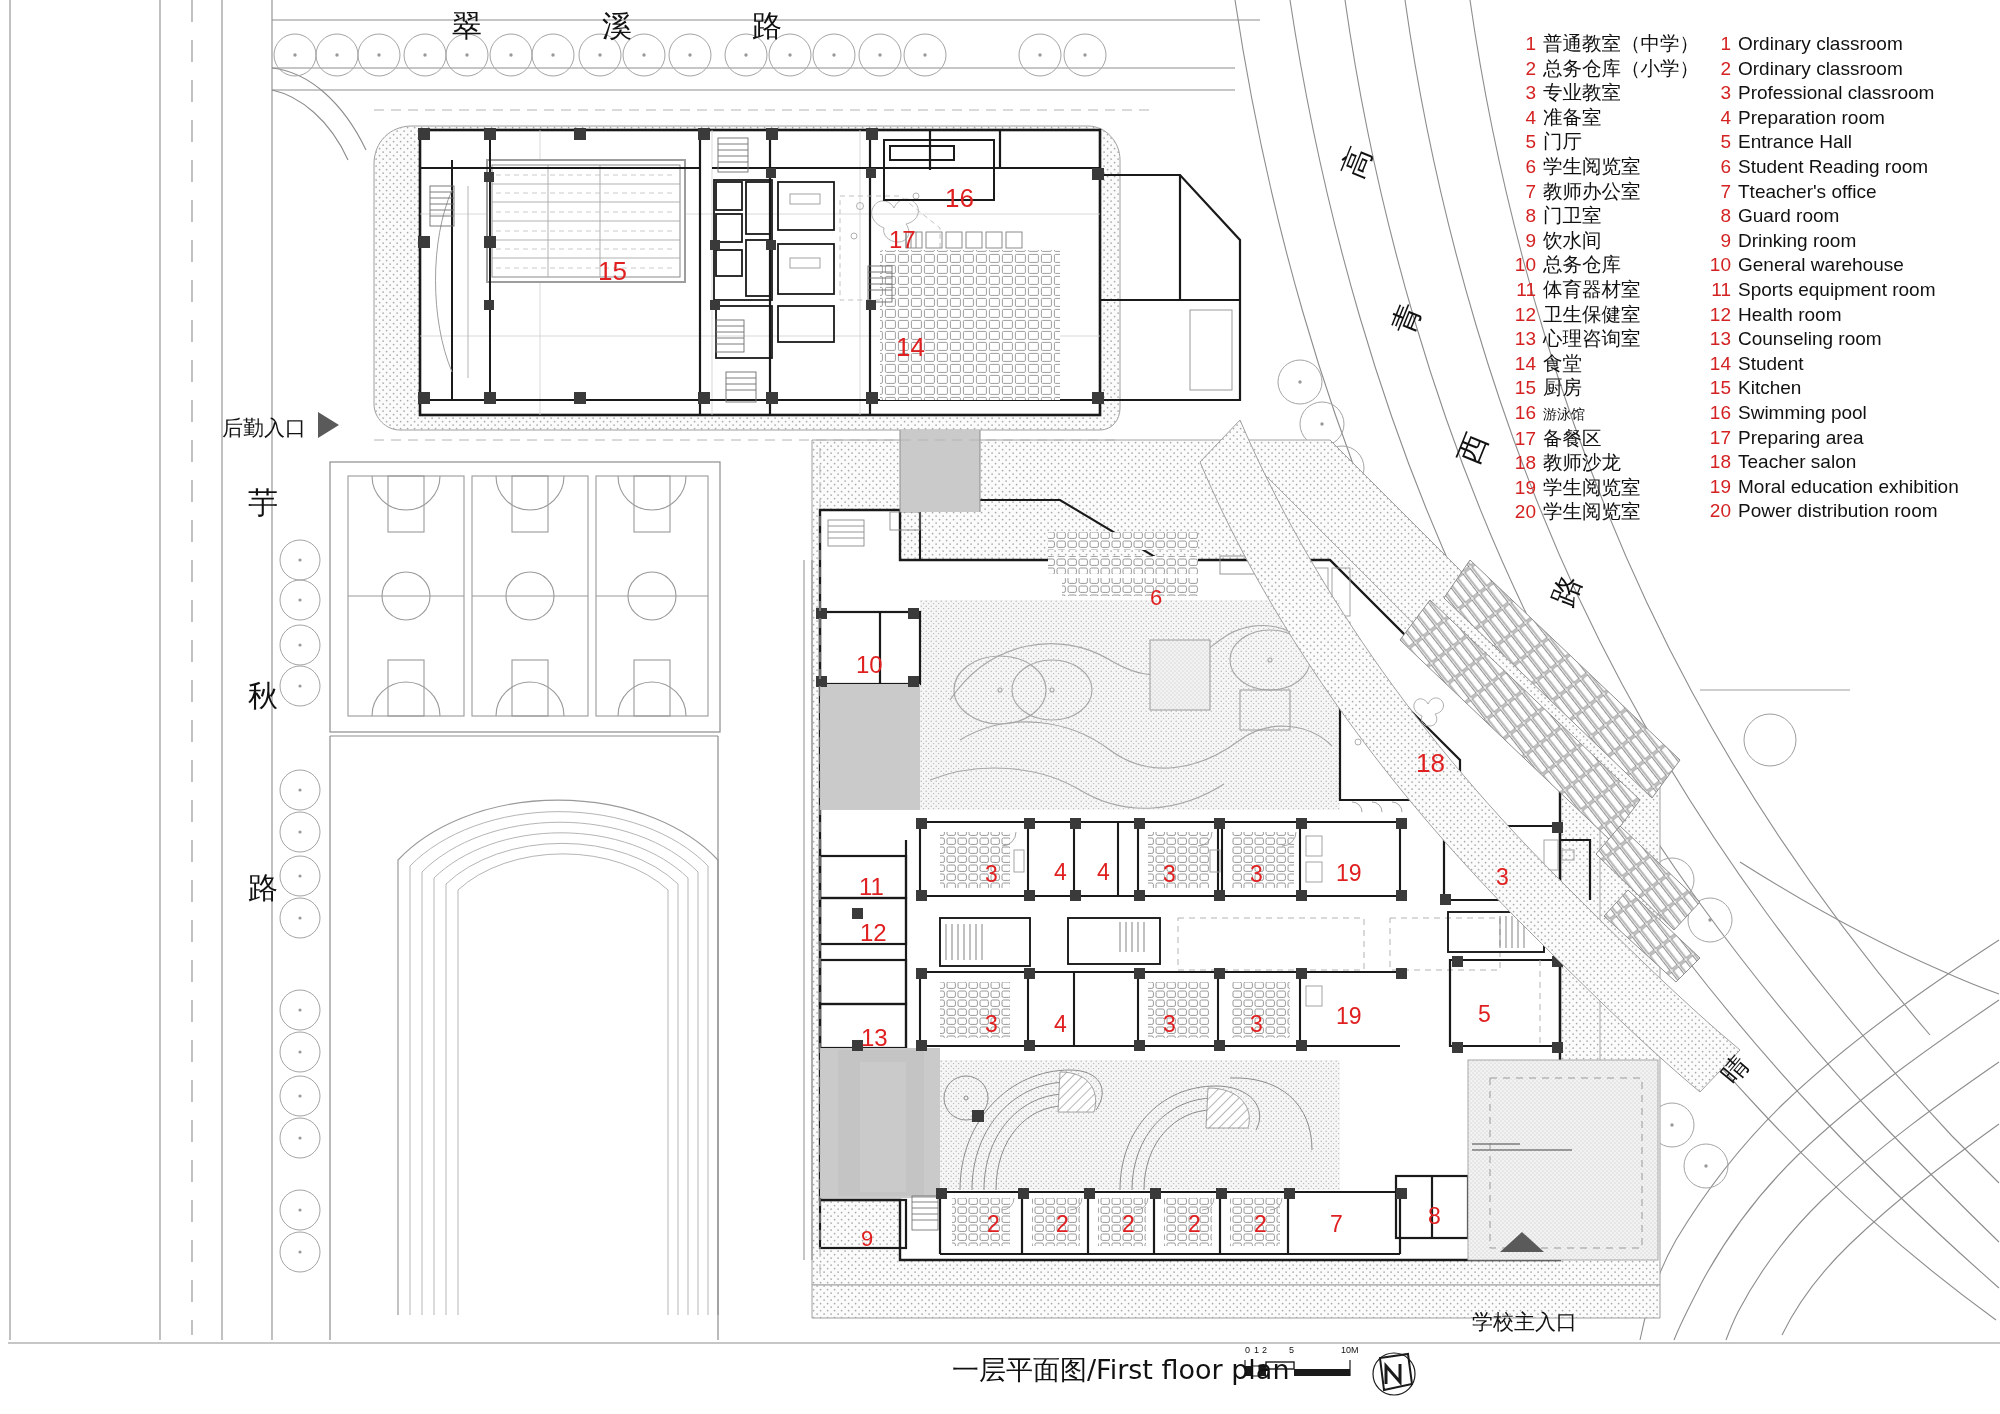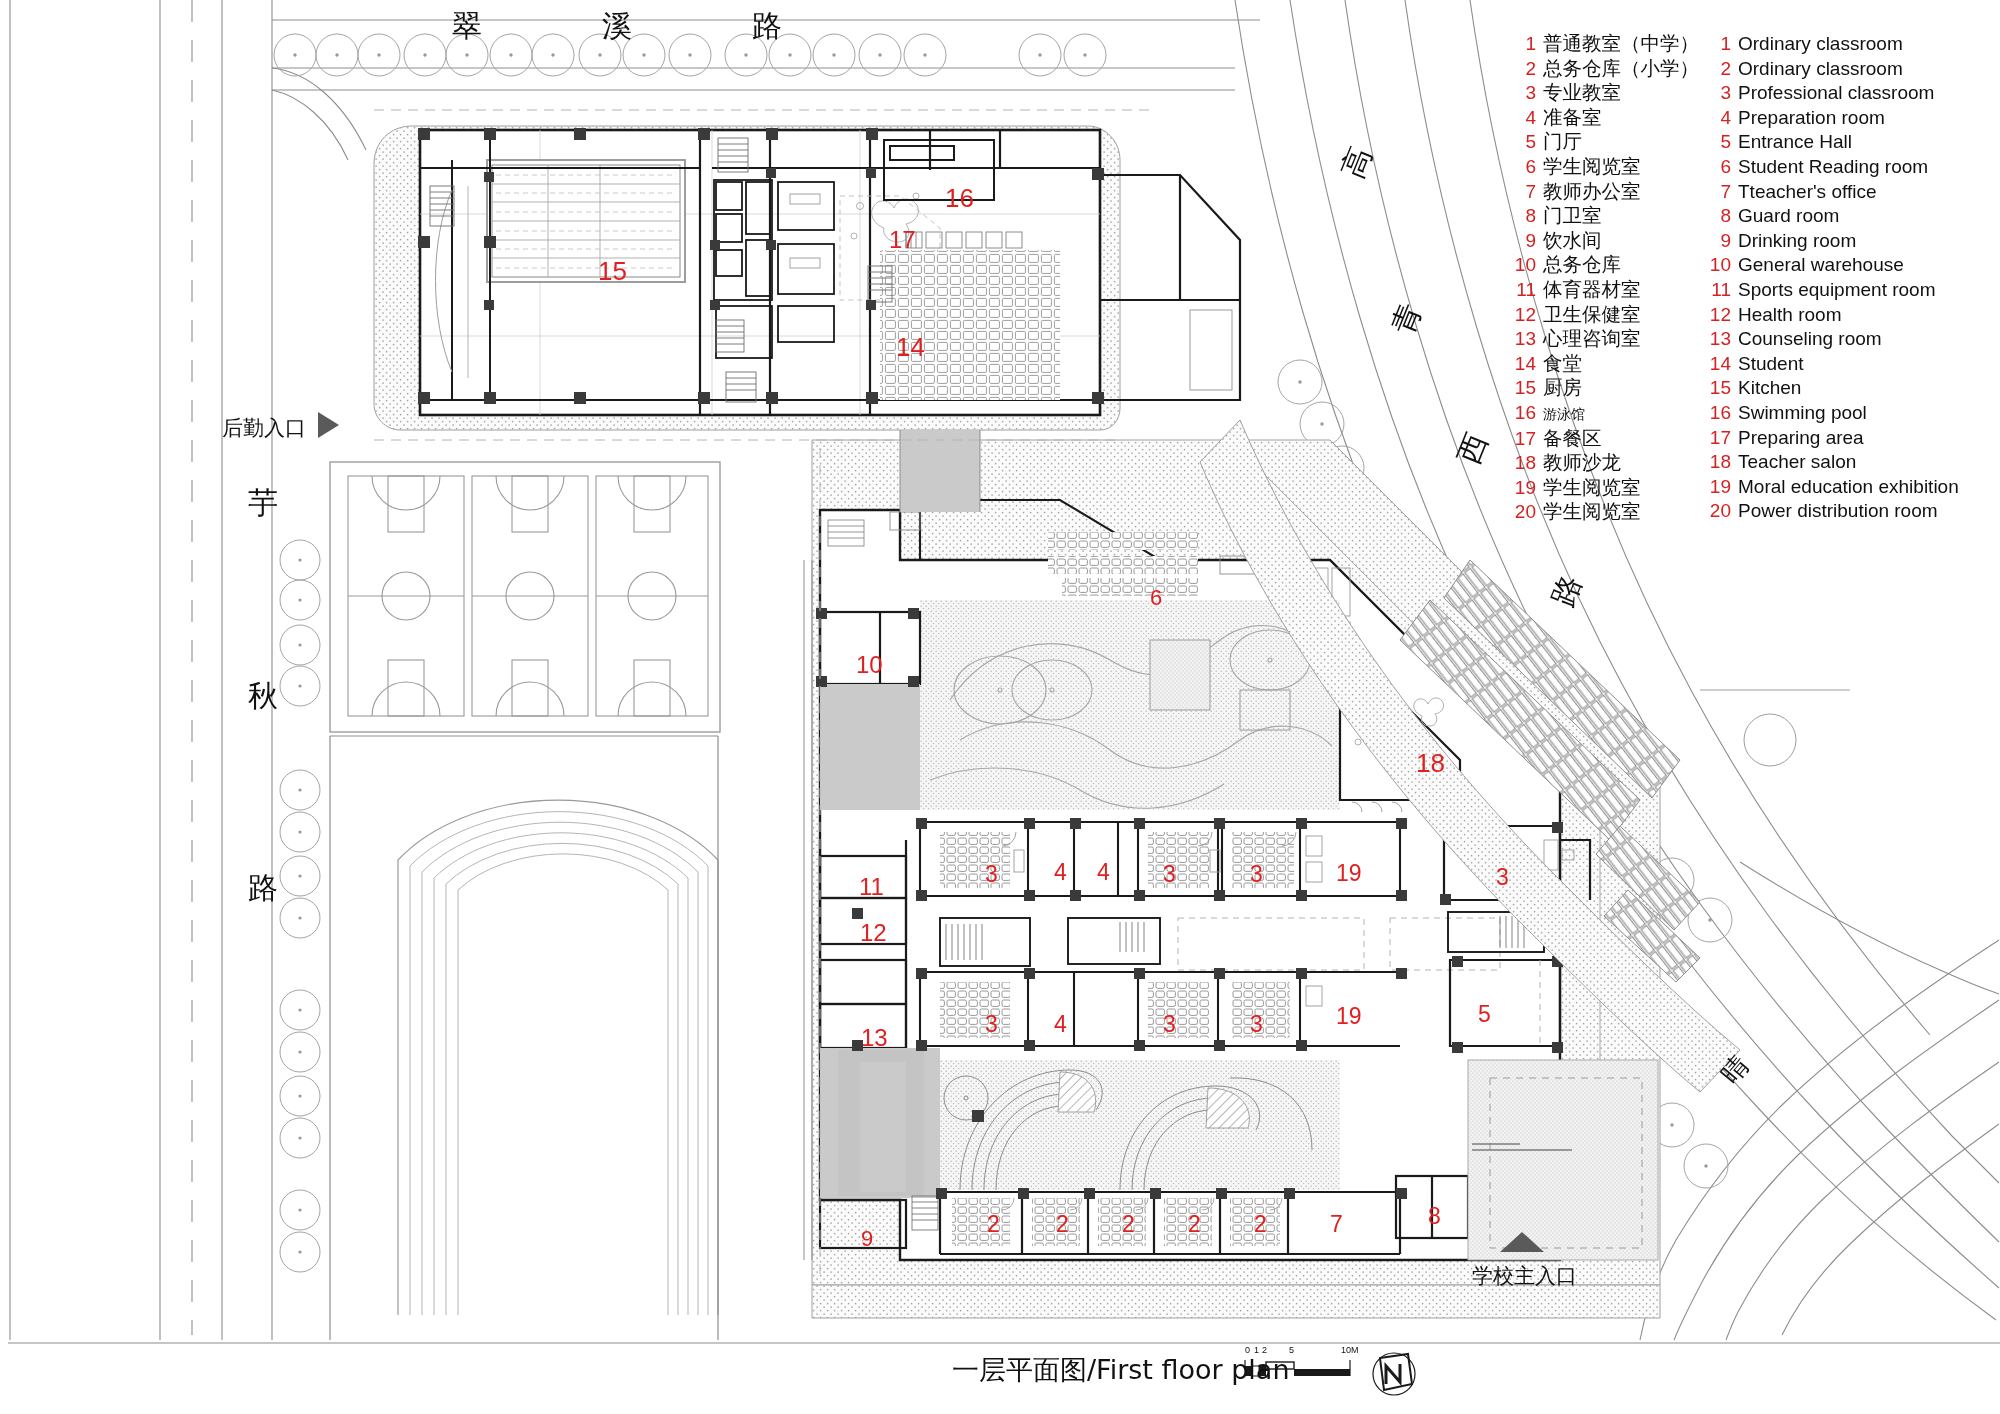--- a/index.html
+++ b/index.html
@@ -812,21 +812,21 @@
 <div class="roadlabel rl-vert" style="left:1392px;top:298px;transform:rotate(-68deg);">青</div>
 <div class="roadlabel rl-vert" style="left:1458px;top:428px;transform:rotate(-68deg);">西</div>
 <div class="roadlabel rl-vert" style="left:1552px;top:570px;transform:rotate(-68deg);">路</div>
 
 <div class="roadlabel rl-vert" style="left:1722px;top:1052px;transform:rotate(-50deg);font-size:26px;">晴</div>
 
 <div class="entlabel" style="left:222px;top:414px;">后勤入口</div>
 <div class="tri" style="left:318px;top:412px;border-top:13px solid transparent;border-bottom:13px solid transparent;border-left:21px solid #5a5a5a;"></div>
 
 <div class="tri" style="left:1500px;top:1232px;border-left:22px solid transparent;border-right:22px solid transparent;border-bottom:20px solid #5a5a5a;"></div>
-<div class="entlabel" style="left:1472px;top:1262px;text-align:center;">学校主入口</div>
+<div class="entlabel" style="left:1472px;top:1308px;text-align:center;">学校主入口</div>
 
 <div id="room-tags">
       <div class="rnum" style="left: 598px; top: 258px; font-size: 26px;">15</div>
       <div class="rnum" style="left: 945px; top: 185px; font-size: 26px;">16</div>
       <div class="rnum" style="left: 889px; top: 228px; font-size: 24px;">17</div>
       <div class="rnum" style="left: 896px; top: 334px; font-size: 26px;">14</div>
       <div class="rnum" style="left: 1150px; top: 587px; font-size: 22px;">6</div>
       <div class="rnum" style="left: 856px; top: 653px; font-size: 24px;">10</div>
       <div class="rnum" style="left: 1416px; top: 750px; font-size: 26px;">18</div>
       <div class="rnum" style="left: 859px; top: 875px; font-size: 24px;">11</div>

